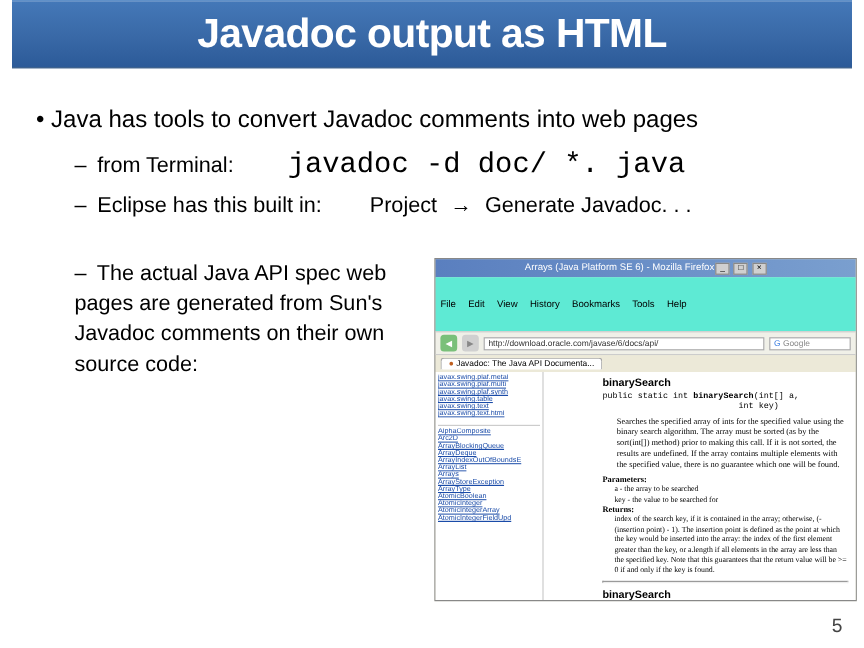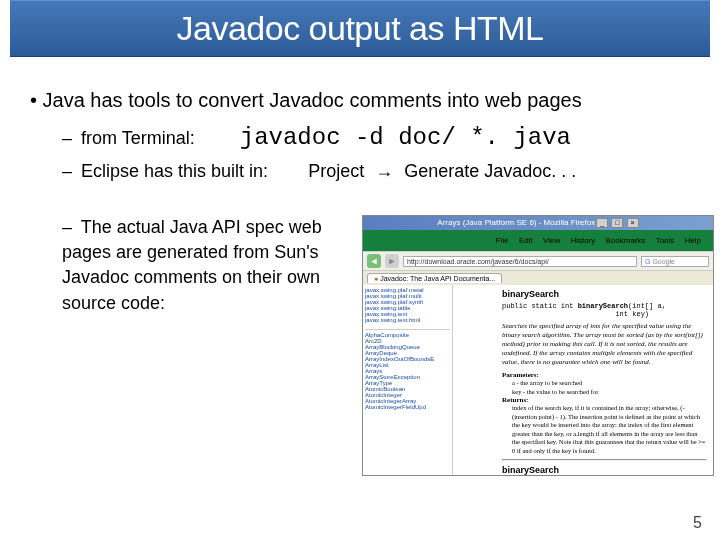--- a/index.html
+++ b/index.html
@@ -17,21 +17,21 @@
     border-top: 1px solid #6090c8;
     border-bottom: 1px solid #1a4478;
     padding: 8px 0;
     text-align: center;
     margin: 0 10px;
   }
   .title-bar h1 {
     margin: 0;
     color: #fff;
     font-size: 34px;
-    font-weight: normal;
+    font-weight: bold;
     font-family: Verdana, Arial, sans-serif;
     letter-spacing: -0.5px;
   }
   .content {
     padding: 20px 30px 0 30px;
     color: #000;
   }
   .bullet-main {
     font-size: 20px;
     margin: 12px 0 8px 0;
@@ -84,25 +84,24 @@
     width: 10px; height: 8px;
     background: #d0d0d0;
     border: 1px solid #888;
     margin-left: 1px;
     text-align: center;
     line-height: 7px;
     color: #000;
     font-size: 7px;
   }
   .browser-menu {
-    background: #15803d;
-    padding: 6px 4px;
+    background: #5eead4;
+    padding: 18px 4px;
     font-size: 8px;
     color: #000;
-    text-align: right;
   }
   .browser-menu span { margin-right: 8px; }
   .browser-toolbar {
     display: flex;
     align-items: center;
     padding: 2px 4px;
     gap: 4px;
     border-top: 1px solid #ccc;
     border-bottom: 1px solid #ccc;
     background: #f0f0e8;
@@ -195,23 +194,22 @@
     font-size: 9px;
     font-weight: bold;
     font-family: Arial, sans-serif;
   }
   .sig {
     font-family: "Courier New", monospace;
     font-size: 7px;
     margin-bottom: 4px;
   }
   .page-main p {
-    margin: 2px 0 4px 0;
+    margin: 2px 0 4px 12px;
     line-height: 1.3;
-    font-style: italic;
   }
   .page-main b { font-weight: bold; }
   .param-block, .ret-block {
     margin-left: 10px;
     font-size: 6.5px;
     line-height: 1.3;
   }
   .page-num {
     position: absolute;
     bottom: 8px;

